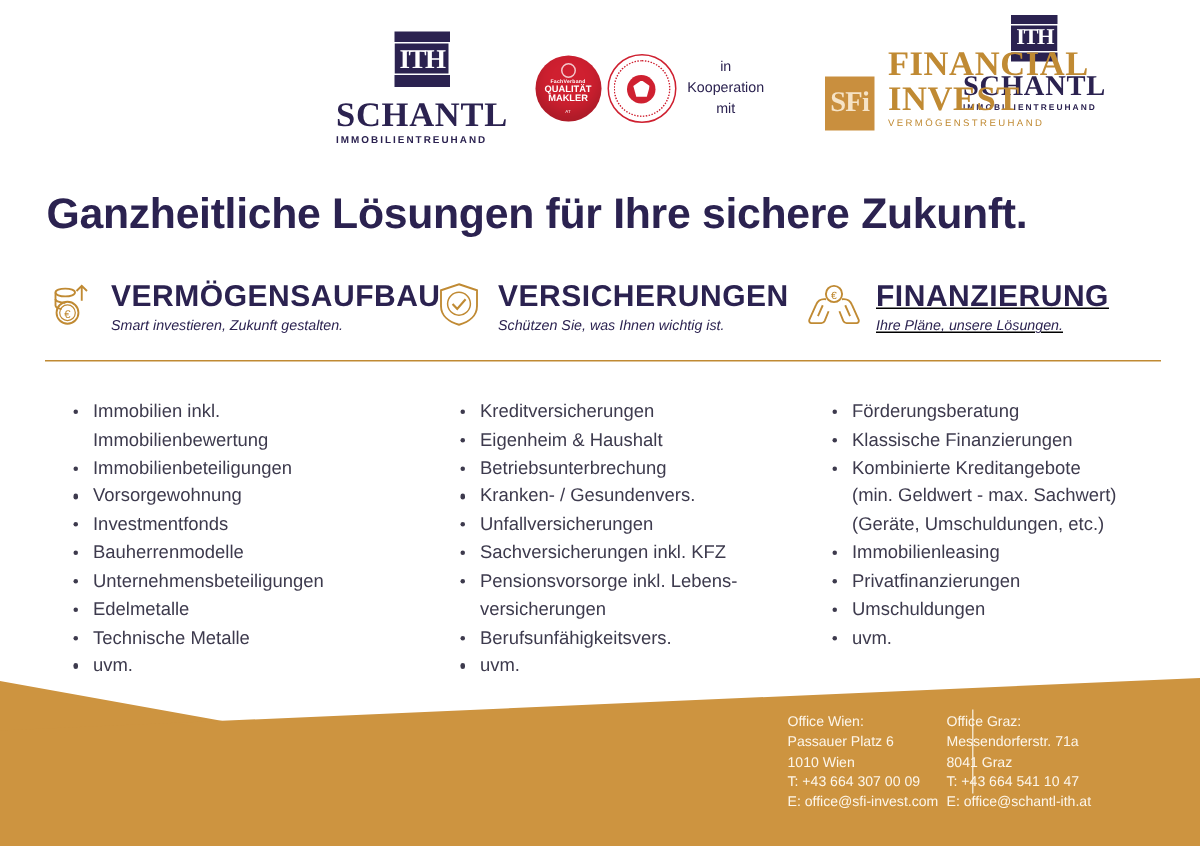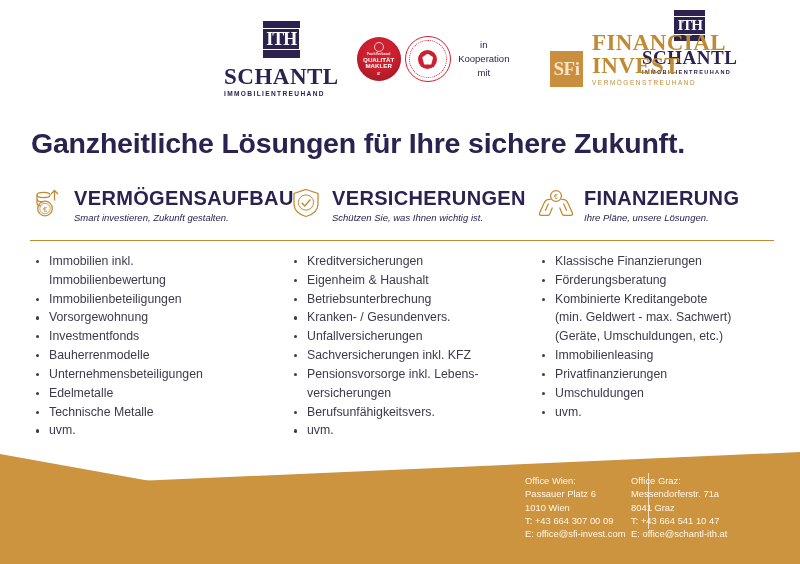--- a/index.html
+++ b/index.html
@@ -212,21 +212,21 @@
     width: 744px;
     display: flex;
   }
   .col-head {
     display: flex;
     align-items: center;
     gap: 9px;
   }
   .col-head.c1 { width: 258px; }
   .col-head.c2 { width: 248px; }
-  .col-head.c3 { width: 238px; }
+  .col-head.c3 { width: 238px; text-decoration: underline; }
 
   .cat-icon { flex: 0 0 auto; }
   .cat-title {
     color: #2b2250;
     font-size: 20px;
     font-weight: bold;
     letter-spacing: .35px;
     line-height: 1.1;
   }
   .cat-sub {
@@ -253,21 +253,21 @@
     top: 250px;
     left: 31px;
     width: 744px;
     display: flex;
   }
   .col-body.c1 { width: 258px; }
   .col-body.c2 { width: 248px; }
   .col-body.c3 { width: 238px; }
 
   ul.bullets {
-    margin: 2px;
+    margin: 15px;
     padding: 0;
     list-style: none;
   }
   ul.bullets li {
     color: #3d3a4d;
     font-size: 12.3px;
     line-height: 1.53;
     padding-left: 16px;
     position: relative;
   }
@@ -462,22 +462,22 @@
       <li class="has-dot">Sachversicherungen inkl. KFZ</li>
       <li class="has-dot">Pensionsvorsorge inkl. Lebens-</li>
       <li class="cont">versicherungen</li>
       <li class="has-dot">Berufsunfähigkeitsvers.</li>
       <li class="has-dot">uvm.</li>
     </ul>
   </div>
 
   <div class="col-body c3">
     <ul class="bullets">
+      <li class="has-dot">Förderungsberatung</li>
       <li class="has-dot">Klassische Finanzierungen</li>
-      <li class="has-dot">Förderungsberatung</li>
       <li class="has-dot">Kombinierte Kreditangebote</li>
       <li class="cont">(min. Geldwert - max. Sachwert)</li>
       <li class="cont">(Geräte, Umschuldungen, etc.)</li>
       <li class="has-dot">Immobilienleasing</li>
       <li class="has-dot">Privatfinanzierungen</li>
       <li class="has-dot">Umschuldungen</li>
       <li class="has-dot">uvm.</li>
     </ul>
   </div>
 

